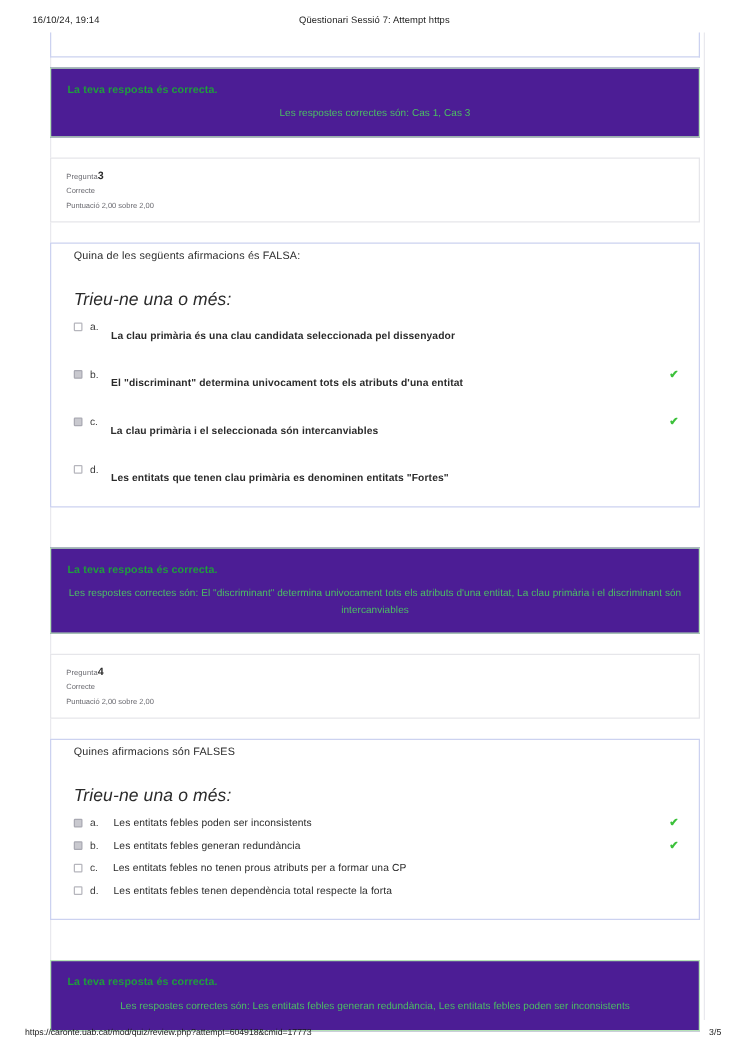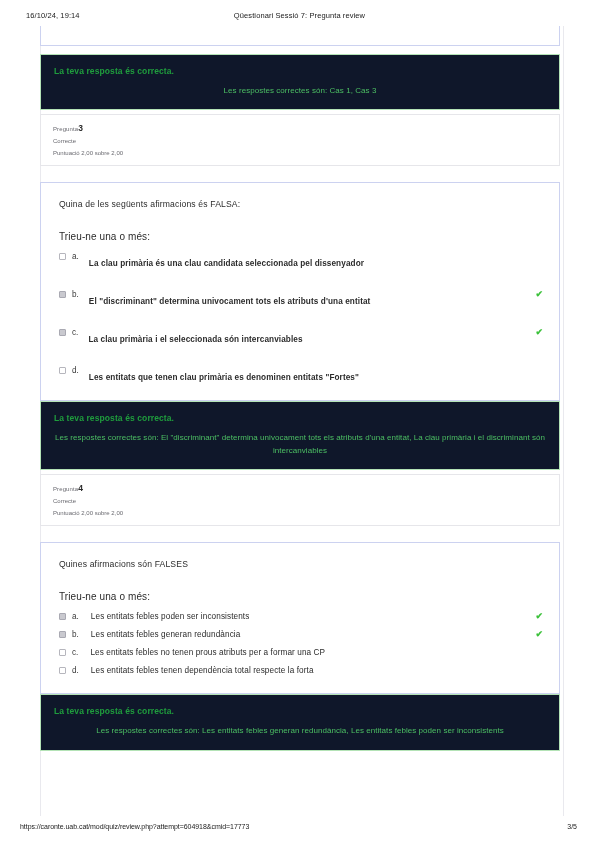--- a/index.html
+++ b/index.html
@@ -92,24 +92,24 @@
     box-sizing: border-box;
   }
   .qbox-cut {
     height: 20px;
     border-top: none;
     margin-bottom: 8px;
   }
 
   .feedback {
     border: 1px solid #b4e3b6;
-    background: #0f172a;
+    background: #4c1d95;
     box-sizing: border-box;
     padding: 11px 13px 12px 13px;
-    margin-bottom: 4px;
+    margin-bottom: 16px;
   }
   .feedback .fb-title {
     color: #1f9d3d;
     font-weight: bold;
     font-size: 8.5px;
     letter-spacing: .1px;
     margin: 0 0 9px 0;
   }
   .feedback .fb-body {
     color: #4cbf63;
@@ -146,34 +146,35 @@
   .infobox .ib-grade {
     font-size: 6px;
     color: #6a6a70;
     margin: 0;
   }
 
   .question {
     border: 1px solid #ccd2f0;
     background: #ffffff;
     box-sizing: border-box;
-    padding: 16px 16px 18px 18px;
-    margin-bottom: 0;
+    padding: 4px 16px 18px 18px;
+    margin-bottom: 32px;
   }
   .q-text {
     font-size: 8.6px;
     color: #2b2b2b;
     letter-spacing: .15px;
     margin: 0 0 22px 0;
   }
   .q-prompt {
-    font-size: 10px;
+    font-size: 14px;
     color: #2b2b2b;
     letter-spacing: .1px;
     margin: 0 0 10px 0;
+    font-style: italic;
   }
 
   .answers { margin: 0; padding: 0; list-style: none; }
   .answers.spaced > .answer { margin-bottom: 22px; }
   .answers.tight  > .answer { margin-bottom: 9px; }
   .answers > .answer:last-child { margin-bottom: 0; }
 
   .answer {
     display: flex;
     align-items: flex-start;
@@ -224,21 +225,21 @@
     flex: 0 0 auto;
   }
   .answers.stack .tick { align-self: flex-start; margin-top: 0px; }
   .answers.inline .tick { margin-top: 0px; }
 </style>
 </head>
 <body>
 
 <div class="print-header">
   <span class="ph-date">16/10/24, 19:14</span>
-  <span class="ph-title">Qüestionari Sessió 7: Pregunta review</span>
+  <span class="ph-title">Qüestionari Sessió 7: Attempt https</span>
 </div>
 
 <div class="margin-rule left"></div>
 <div class="margin-rule right"></div>
 
 <div class="content">
 
   <div class="qbox qbox-cut"></div>
 
   <div class="feedback">

